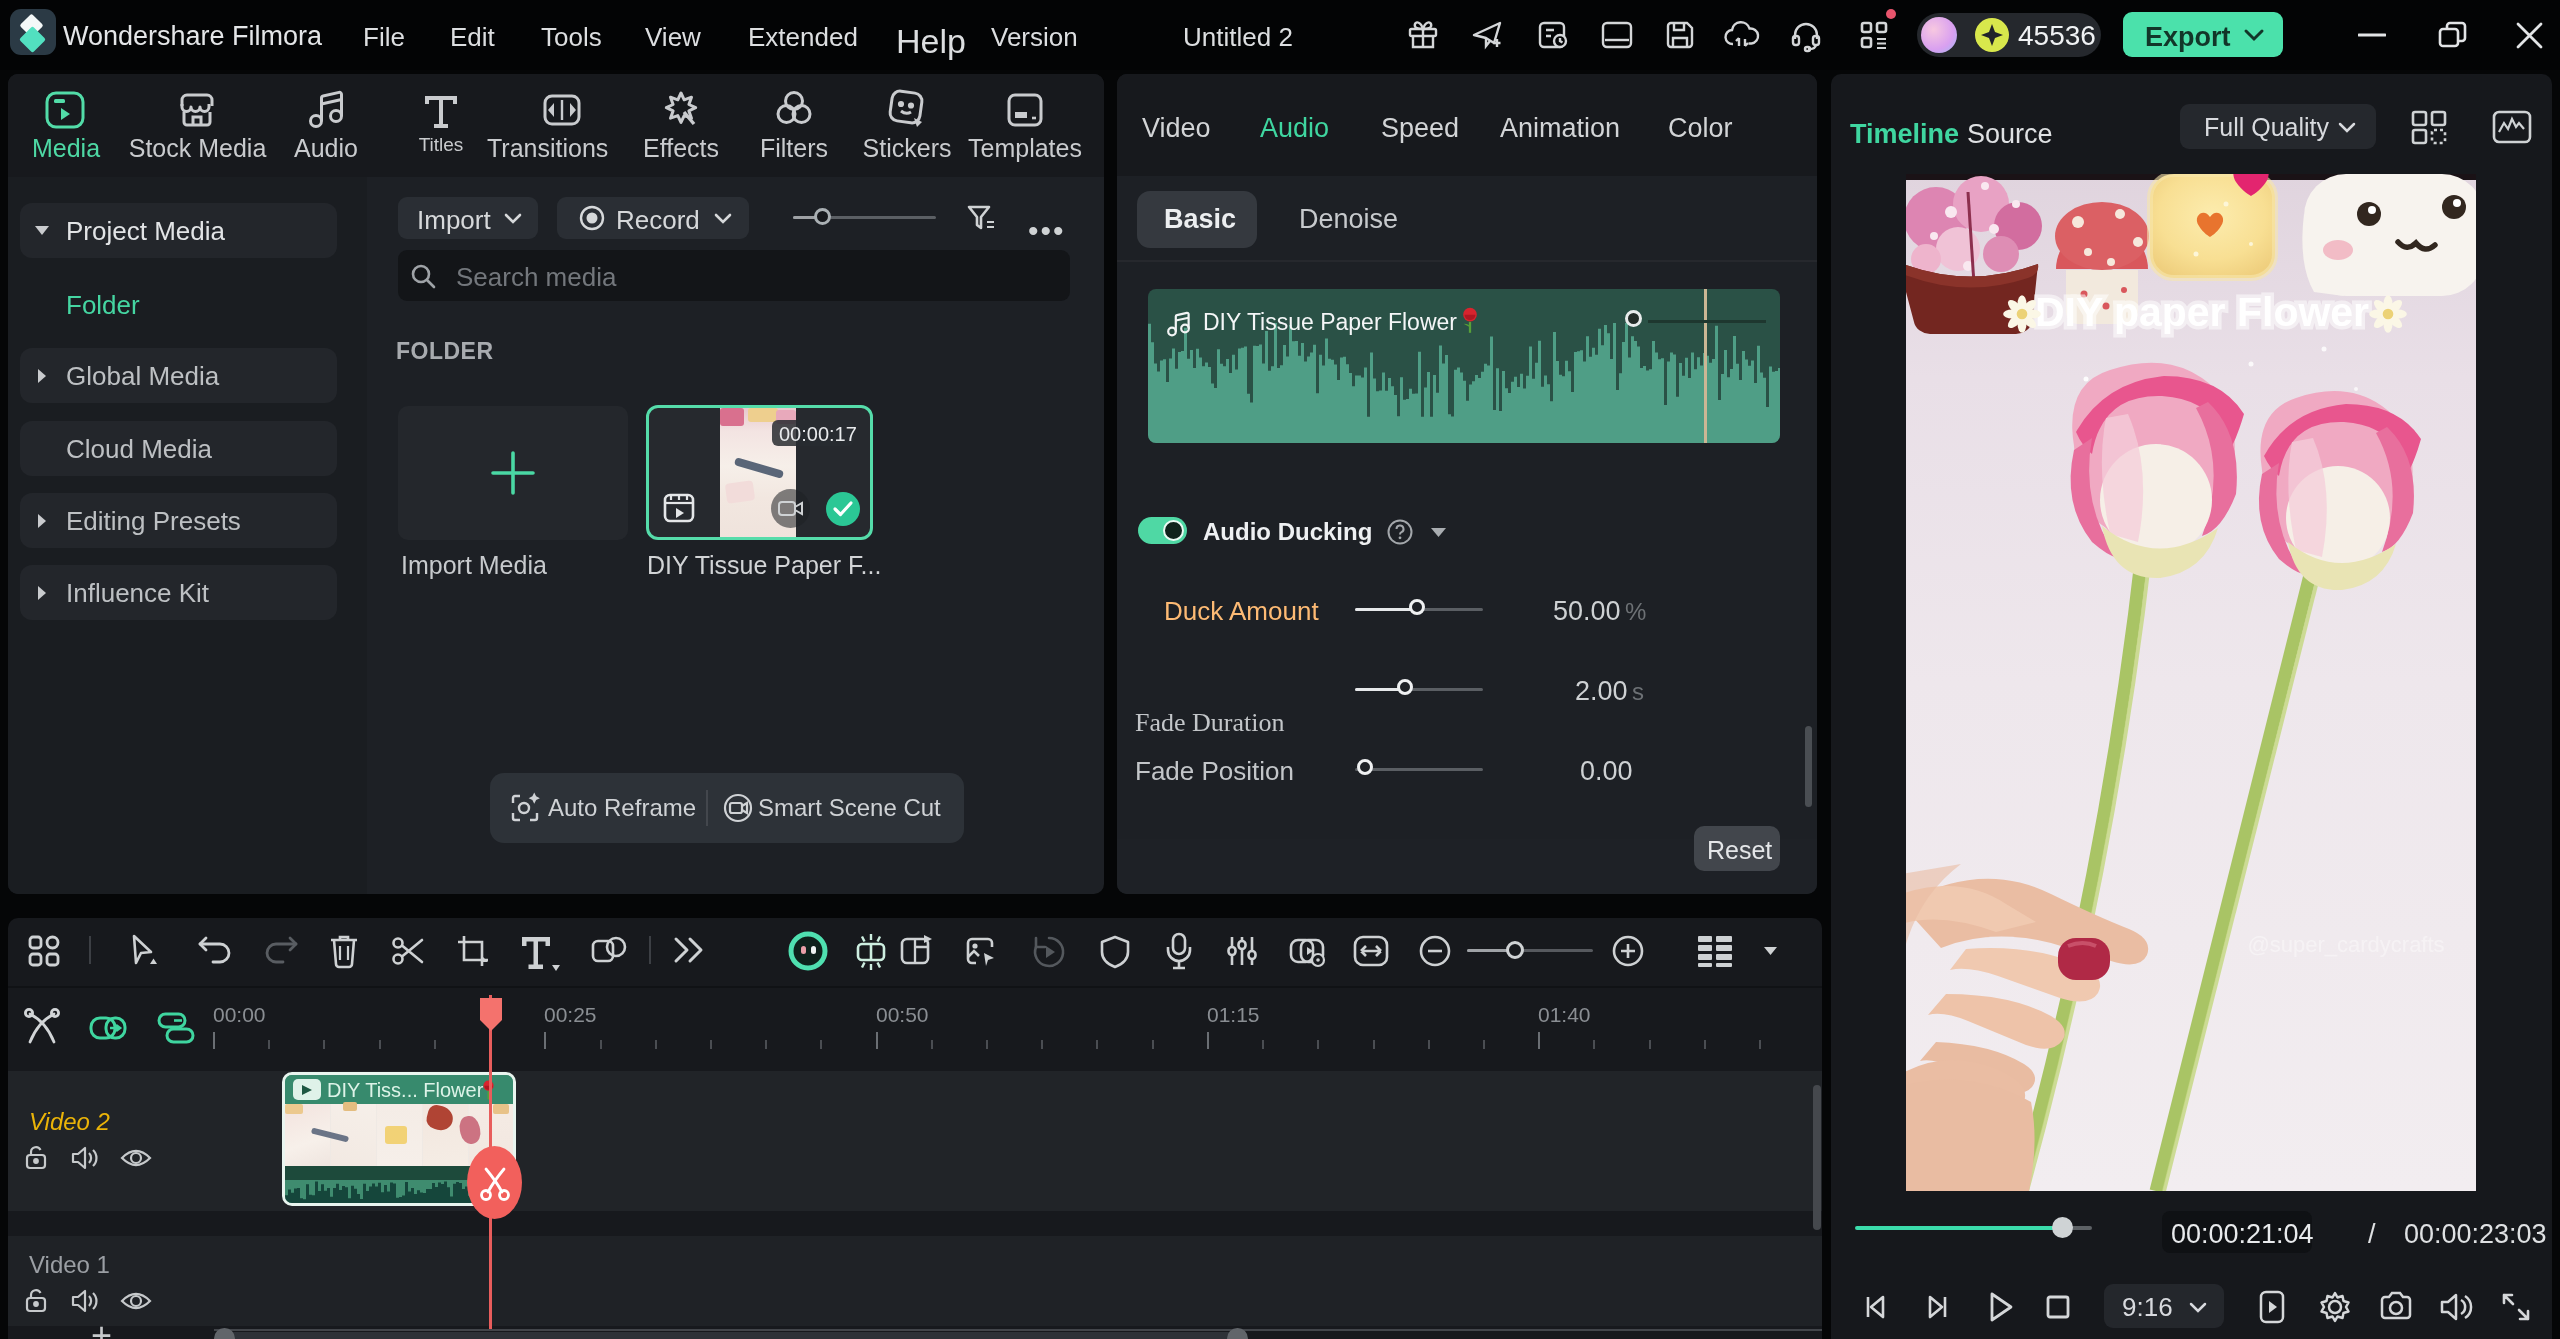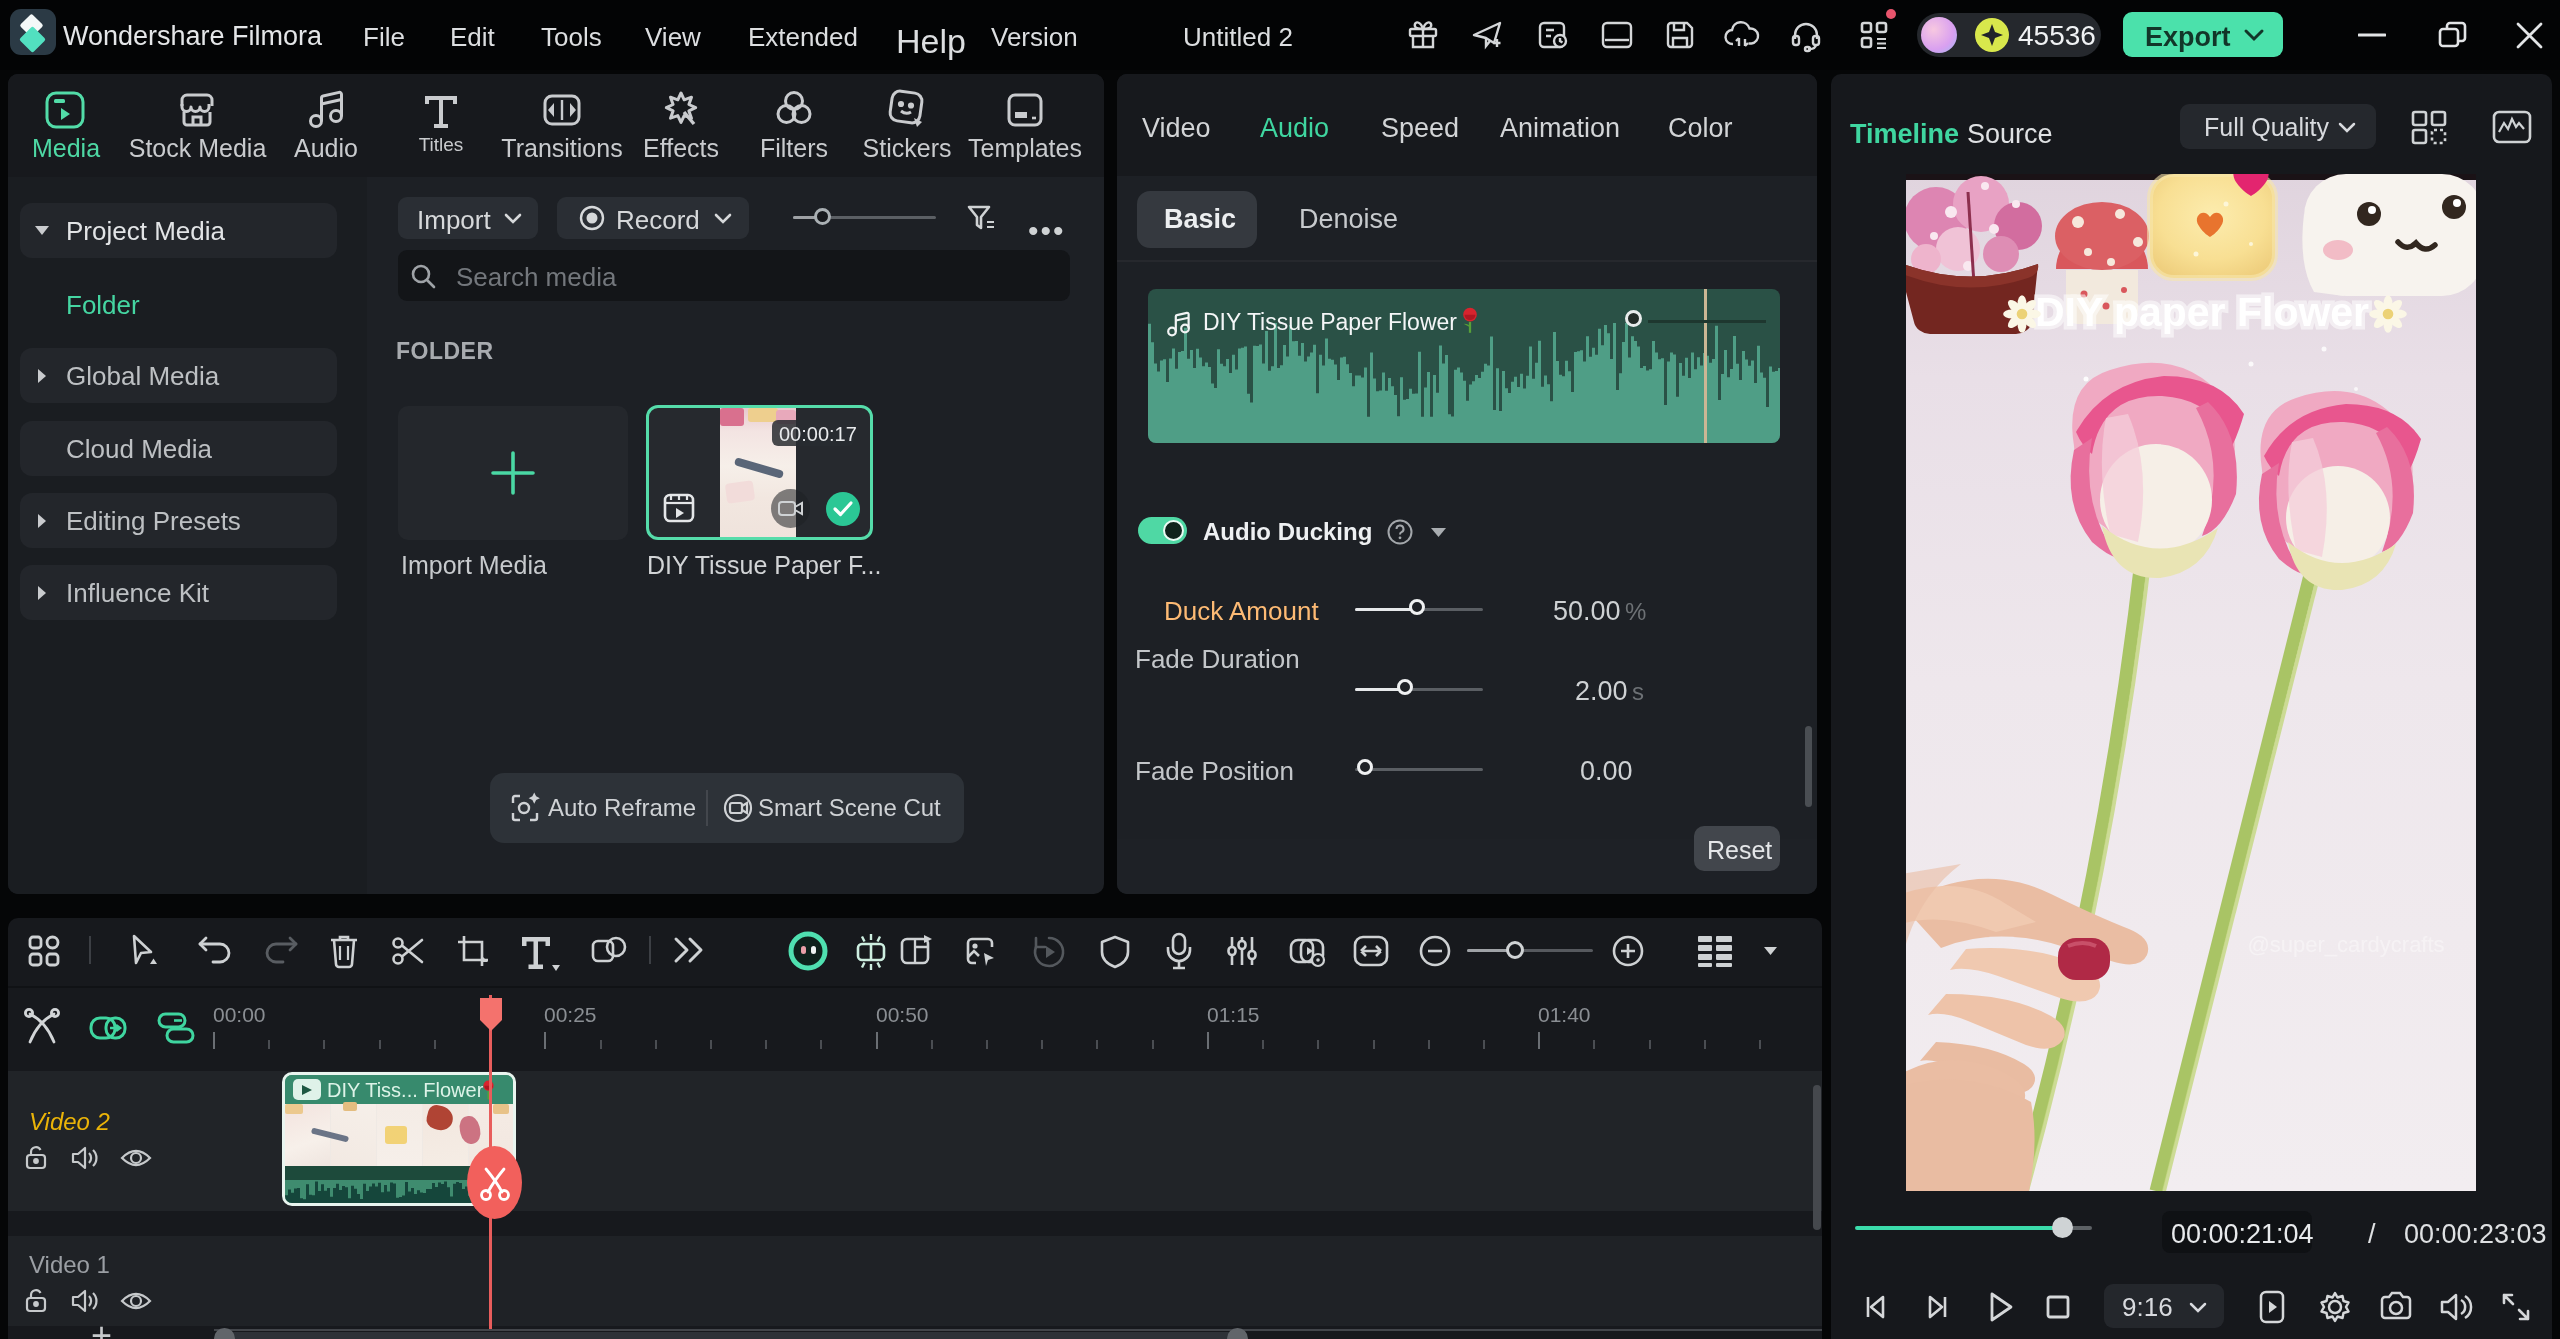--- a/index.html
+++ b/index.html
@@ -149,21 +149,21 @@
     <path d="M4 6 h32 v8 h-4 v-4 h-10 v24 h5 v4 h-14 v-4 h5 v-24 h-10 v4 h-4 z"></path>
   </svg>
   <div class="abs" style="left:396px;top:134px;width:90px;text-align:center;font-size:19px;color:#c9cbce;">Titles</div>
 
   <svg class="abs" style="left:541px;top:90px;" width="42" height="40" viewBox="0 0 42 40" fill="none" stroke="#c9cbce" stroke-width="3">
     <rect x="4" y="6" width="34" height="28" rx="7"></rect>
       <path d="M13 13 v14 l-6 -7 z" fill="#c9cbce" stroke="none"></path>
       <path d="M29 13 v14 l6 -7 z" fill="#c9cbce" stroke="none"></path>
       <path d="M21 10 v20" stroke-width="2.4"></path>
   </svg>
-  <div class="abs" style="left:487px;top:134px;width:150px;text-align:center;font-size:25px;color:#c9cbce;">Transitions</div>
+  <div class="abs" style="left:487px;top:134px;width:150px;text-align:left;font-size:25px;color:#c9cbce;">Transitions</div>
 
   <svg class="abs" style="left:660px;top:88px;" width="42" height="42" viewBox="0 0 42 42" fill="none" stroke="#c9cbce" stroke-width="3">
     <path d="M21 5 l3.2 6.8 7.3 -2.6 -2.6 7.3 6.8 3.2 -6.8 3.2 2.6 7.3 -7.3 -2.6 -3.2 6.8 -3.2 -6.8 -7.3 2.6 2.6 -7.3 -6.8 -3.2 6.8 -3.2 -2.6 -7.3 7.3 2.6 z" stroke-linejoin="round"></path>
       <path d="M24 24 l10 12" stroke-width="3.4"></path>
   </svg>
   <div class="abs" style="left:635px;top:134px;width:92px;text-align:center;font-size:25px;color:#c9cbce;">Effects</div>
 
   <svg class="abs" style="left:773px;top:88px;" width="42" height="42" viewBox="0 0 42 42" fill="none" stroke="#c9cbce" stroke-width="3">
     <circle cx="21" cy="13" r="8.5"></circle>
       <circle cx="13.5" cy="26" r="8.5"></circle>
@@ -361,21 +361,21 @@
       <path d="M1 1 h15 l-7.5 9 z" fill="#a9adb1"></path>
     </svg>
 
   <div class="abs" style="left:1164px;top:596px;font-size:26px;color:#fdba74;">Duck Amount</div>
   <div class="abs" style="left:1355px;top:608px;width:128px;height:3px;background:#5a5e63;border-radius:2px;"></div>
   <div class="abs" style="left:1355px;top:608px;width:64px;height:3px;background:#e6e8ea;border-radius:2px;"></div>
   <div class="abs" style="left:1409px;top:599px;width:16px;height:16px;border-radius:50%;border:3.5px solid #eef0f1;background:#1d2025;"></div>
   <div class="abs" style="left:1553px;top:596px;font-size:27px;color:#ced1d3;">50.00</div>
   <div class="abs" style="left:1625px;top:598px;font-size:24px;color:#6d7175;">%</div>
 
-  <div class="abs" style="left:1135px;top:644px;font-size:26px;color:#c3c6c9;">Fade Duration</div>
+  <div class="abs" style="left:1135px;top:708px;font-size:26px;color:#c3c6c9;font-family:Liberation Serif, serif;">Fade Duration</div>
   <div class="abs" style="left:1355px;top:688px;width:128px;height:3px;background:#5a5e63;border-radius:2px;"></div>
   <div class="abs" style="left:1355px;top:688px;width:52px;height:3px;background:#e6e8ea;border-radius:2px;"></div>
   <div class="abs" style="left:1397px;top:679px;width:16px;height:16px;border-radius:50%;border:3.5px solid #eef0f1;background:#1d2025;"></div>
   <div class="abs" style="left:1575px;top:676px;font-size:27px;color:#ced1d3;">2.00</div>
   <div class="abs" style="left:1632px;top:678px;font-size:24px;color:#6d7175;">s</div>
 
   <div class="abs" style="left:1135px;top:756px;font-size:26px;color:#c3c6c9;">Fade Position</div>
   <div class="abs" style="left:1355px;top:768px;width:128px;height:3px;background:#5a5e63;border-radius:2px;"></div>
   <div class="abs" style="left:1357px;top:759px;width:16px;height:16px;border-radius:50%;border:3.5px solid #eef0f1;background:#1d2025;"></div>
   <div class="abs" style="left:1580px;top:756px;font-size:27px;color:#ced1d3;">0.00</div>

